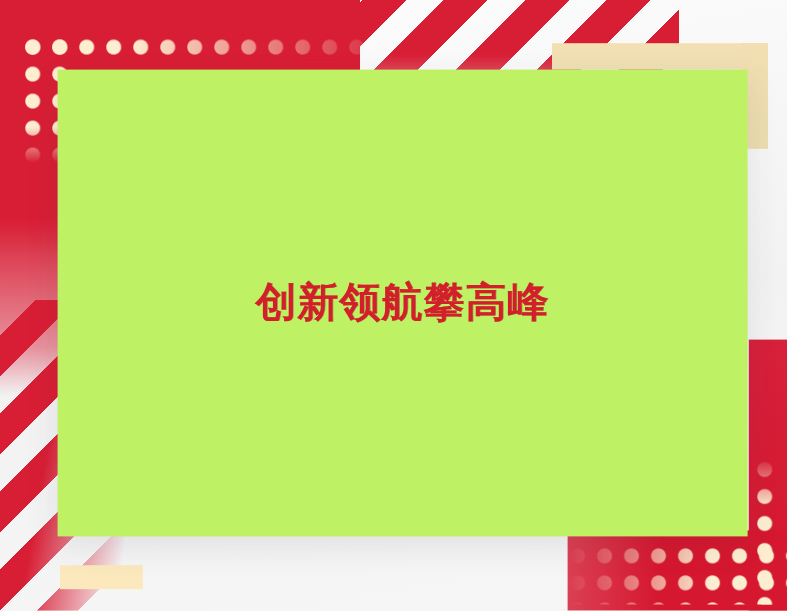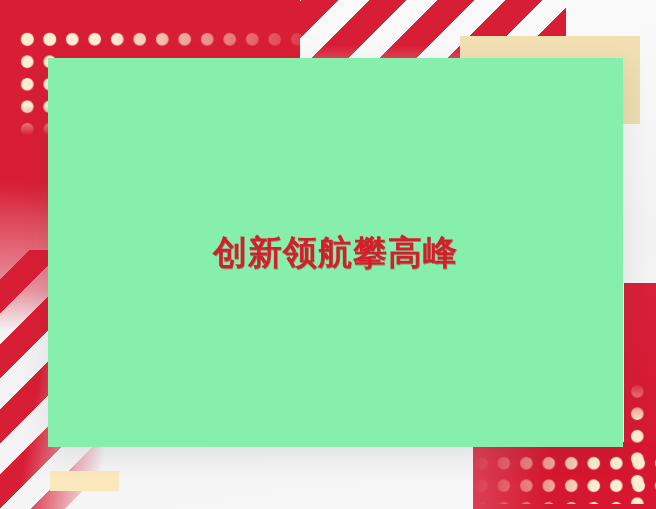--- a/index.html
+++ b/index.html
@@ -161,21 +161,21 @@
     left: 50px; top: 471px;
     width: 69px; height: 20px;
     background: #fbe8bd;
   }
 
   
   .card {
     position: absolute;
     left: 48px; top: 58px;
     width: 575px; height: 389px;
-    background: #86efac;
+    background: #bef264;
     box-shadow: 0 10px 26px rgba(60,60,70,0.10);
     display: flex;
     flex-direction: column;
     align-items: center;
     justify-content: center;
   }
 
   .headline {
     text-align: center;
     color: #d31e2b;

